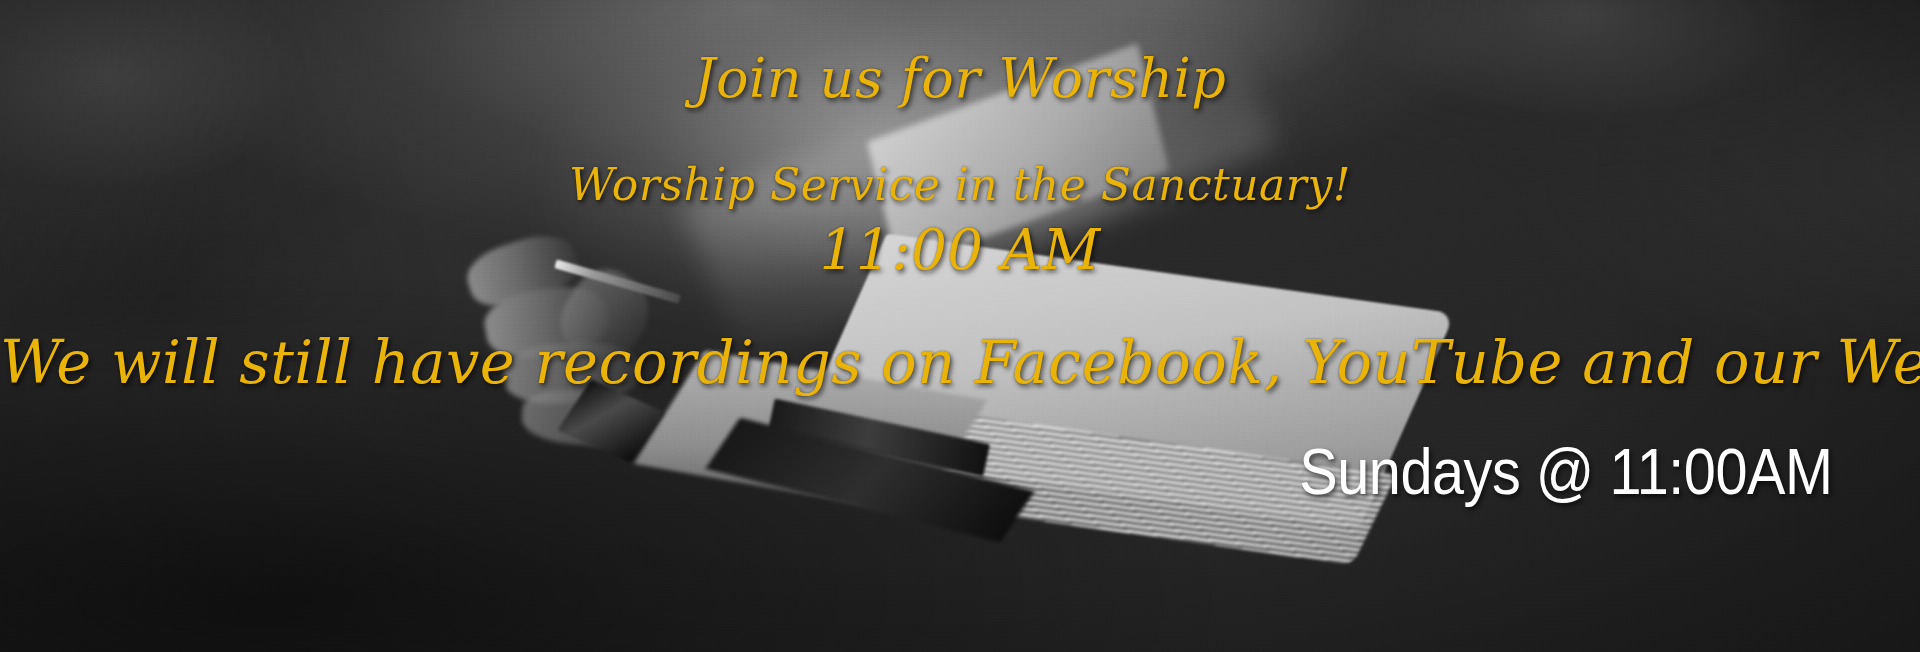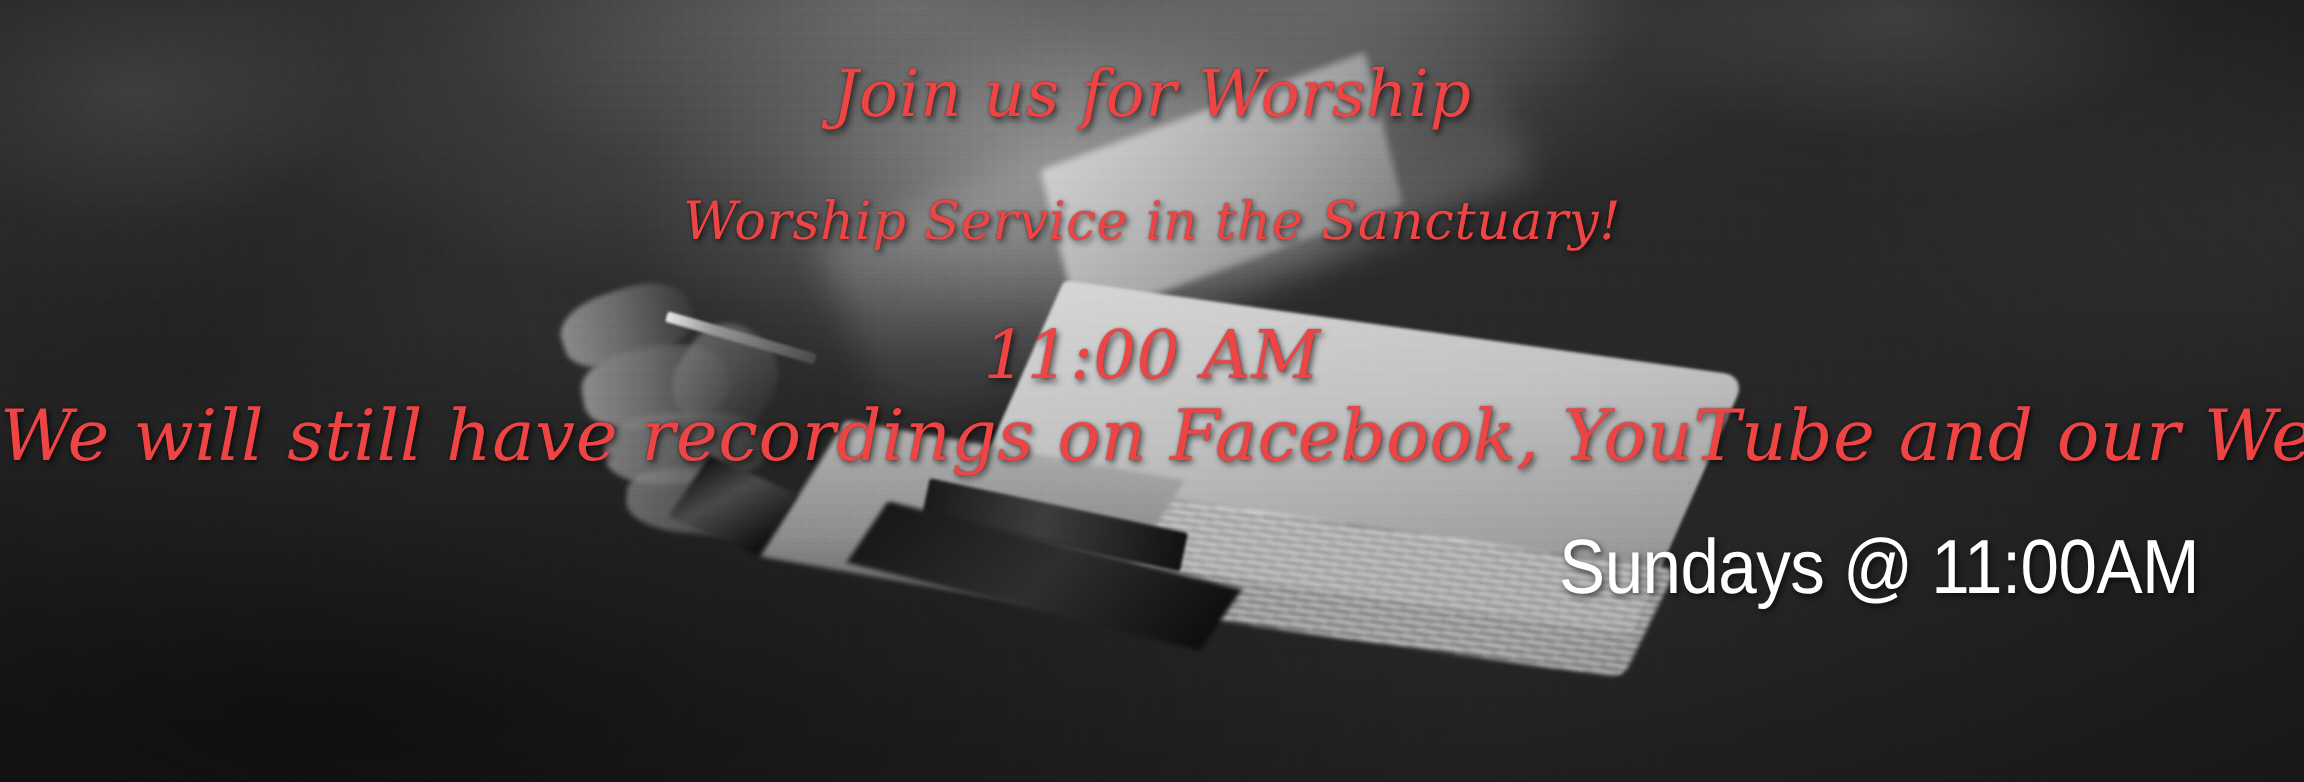--- a/index.html
+++ b/index.html
@@ -185,21 +185,21 @@
     mix-blend-mode: overlay;
   }
 
   
   .text-layer {
     position: absolute;
     inset: 0;
   }
   .script {
     position: absolute;
-    color: #ef4444;
+    color: #eab308;
     font-family: "DejaVu Serif", serif;
     font-style: italic;
     font-weight: 400;
     white-space: nowrap;
     letter-spacing: .5px;
     text-shadow: 2px 3px 5px rgba(0,0,0,.62), 0 0 2px rgba(0,0,0,.4);
     line-height: 1;
   }
   .line-join {
     left: 0; right: 0;
@@ -211,21 +211,20 @@
     left: 0; right: 0;
     top: 163px;
     text-align: center;
     font-size: 44px;
   }
   .line-time {
     left: 0; right: 0;
     top: 222px;
     text-align: center;
     font-size: 56px;
-    margin-top: 47px;
   }
   .line-recordings {
     left: 0; right: 0;
     top: 333px;
     text-align: center;
     font-size: 59px;
   }
   .line-sundays {
     position: absolute;
     right: 88px;

